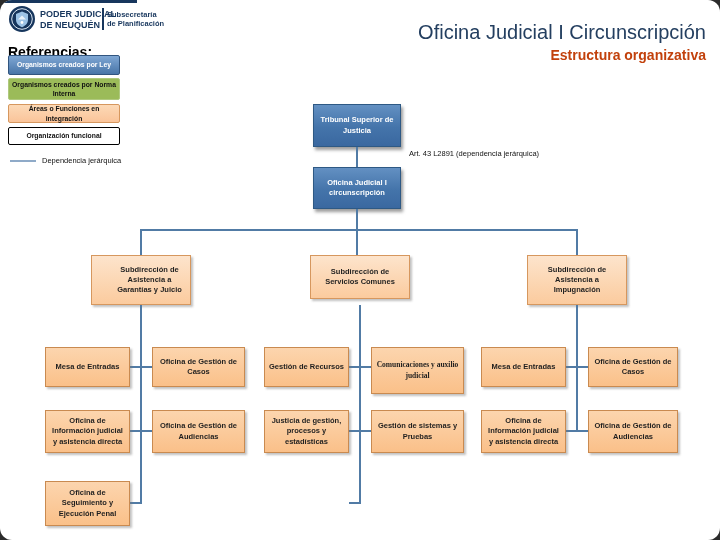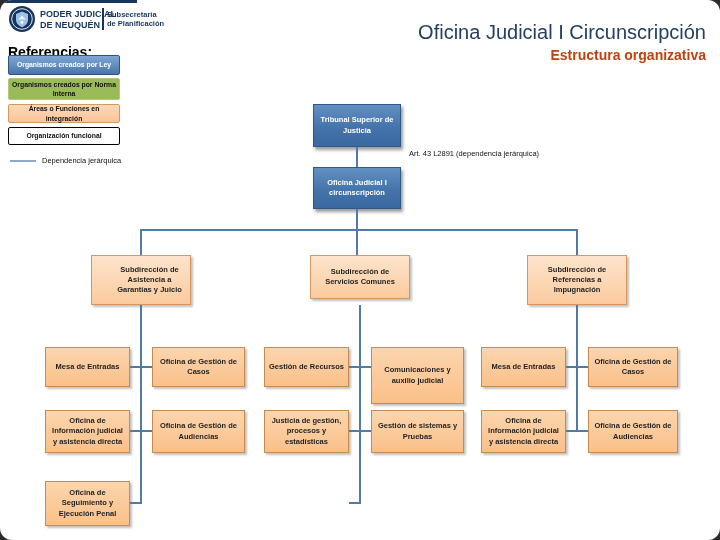--- a/index.html
+++ b/index.html
@@ -73,21 +73,21 @@
 
   <div class="abs box box-blue" style="left:313px;top:167px;width:88px;height:42px;">Oficina Judicial I circunscripción</div>
 
   <div class="conn" style="left:356px;top:209px;width:2px;height:46px;"></div>
   <div class="conn" style="left:140px;top:229px;width:438px;height:2px;"></div>
   <div class="conn" style="left:140px;top:229px;width:2px;height:26px;"></div>
   <div class="conn" style="left:576px;top:229px;width:2px;height:26px;"></div>
 
   <div class="abs box box-peach" style="left:91px;top:255px;width:100px;height:50px;padding-left:20px;">Subdirección de Asistencia a Garantías y Juicio</div>
   <div class="abs box box-peach" style="left:310px;top:255px;width:100px;height:44px;">Subdirección de Servicios Comunes</div>
-  <div class="abs box box-peach" style="left:527px;top:255px;width:100px;height:50px;">Subdirección de Referencias a Impugnación</div>
+  <div class="abs box box-peach" style="left:527px;top:255px;width:100px;height:50px;">Subdirección de Asistencia a Impugnación</div>
 
   <div class="conn" style="left:140px;top:305px;width:2px;height:199px;"></div>
   <div class="conn" style="left:359px;top:305px;width:2px;height:199px;"></div>
   <div class="conn" style="left:576px;top:305px;width:2px;height:127px;"></div>
 
   <div class="conn" style="left:130px;top:366px;width:22px;height:2px;"></div>
   <div class="conn" style="left:130px;top:430px;width:22px;height:2px;"></div>
   <div class="conn" style="left:130px;top:502px;width:12px;height:2px;"></div>
   <div class="conn" style="left:349px;top:366px;width:22px;height:2px;"></div>
   <div class="conn" style="left:349px;top:430px;width:22px;height:2px;"></div>
@@ -95,21 +95,21 @@
   <div class="conn" style="left:566px;top:366px;width:22px;height:2px;"></div>
   <div class="conn" style="left:566px;top:430px;width:22px;height:2px;"></div>
 
   <div class="abs box box-orange" style="left:45px;top:347px;width:85px;height:40px;">Mesa de Entradas</div>
   <div class="abs box box-orange" style="left:152px;top:347px;width:93px;height:40px;">Oficina de Gestión de Casos</div>
   <div class="abs box box-orange" style="left:45px;top:410px;width:85px;height:43px;">Oficina de Información judicial y asistencia directa</div>
   <div class="abs box box-orange" style="left:152px;top:410px;width:93px;height:43px;">Oficina de Gestión de Audiencias</div>
   <div class="abs box box-orange" style="left:45px;top:481px;width:85px;height:45px;">Oficina de Seguimiento y Ejecución Penal</div>
 
   <div class="abs box box-orange" style="left:264px;top:347px;width:85px;height:40px;">Gestión de Recursos</div>
-  <div class="abs box box-orange" style="left:371px;top:347px;width:93px;height:57px;">Comunicaciones y auxilio judicial</div>
+  <div class="abs box box-orange" style="left:371px;top:347px;width:93px;height:47px;font-family:Liberation Serif, serif;">Comunicaciones y auxilio judicial</div>
   <div class="abs box box-orange" style="left:264px;top:410px;width:85px;height:43px;">Justicia de gestión, procesos y estadísticas</div>
   <div class="abs box box-orange" style="left:371px;top:410px;width:93px;height:43px;">Gestión de sistemas y Pruebas</div>
 
   <div class="abs box box-orange" style="left:481px;top:347px;width:85px;height:40px;">Mesa de Entradas</div>
   <div class="abs box box-orange" style="left:588px;top:347px;width:90px;height:40px;">Oficina de Gestión de Casos</div>
   <div class="abs box box-orange" style="left:481px;top:410px;width:85px;height:43px;">Oficina de Información judicial y asistencia directa</div>
   <div class="abs box box-orange" style="left:588px;top:410px;width:90px;height:43px;">Oficina de Gestión de Audiencias</div>
 
 </div>
 

